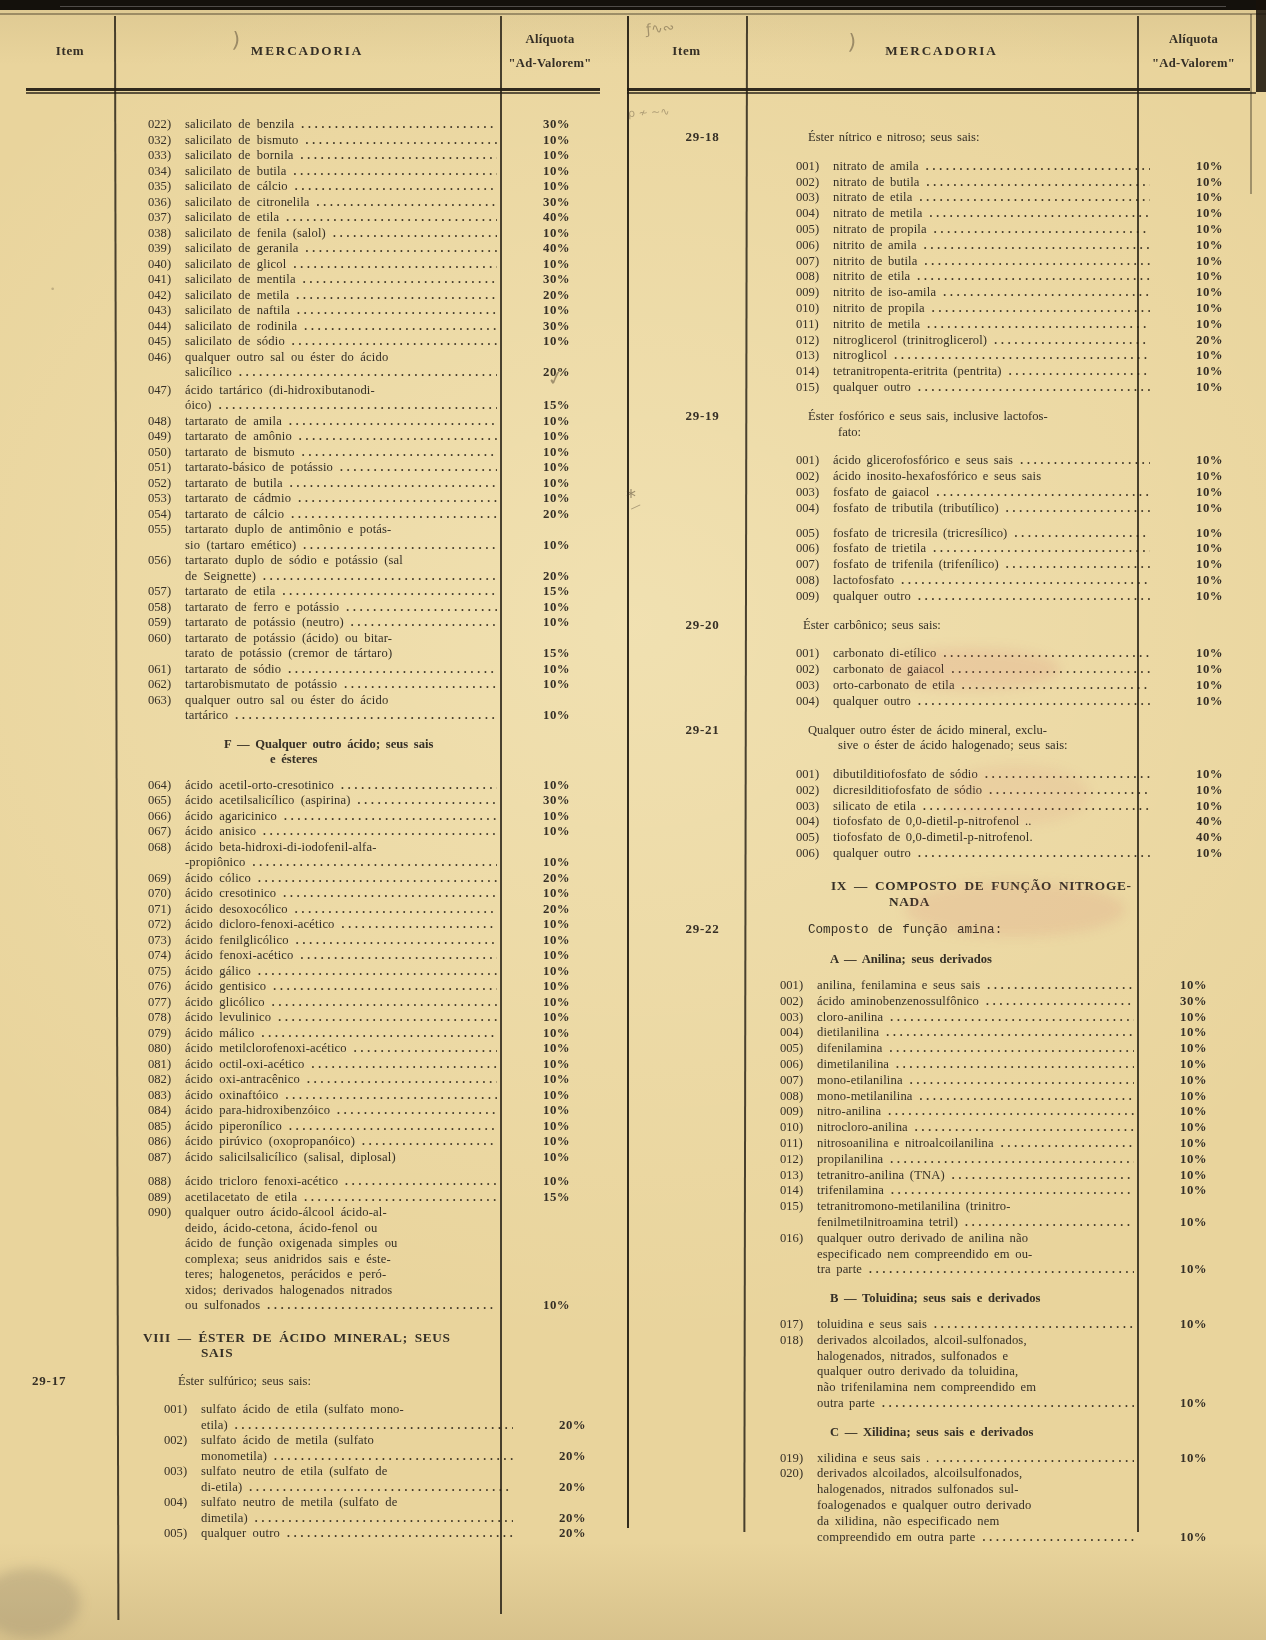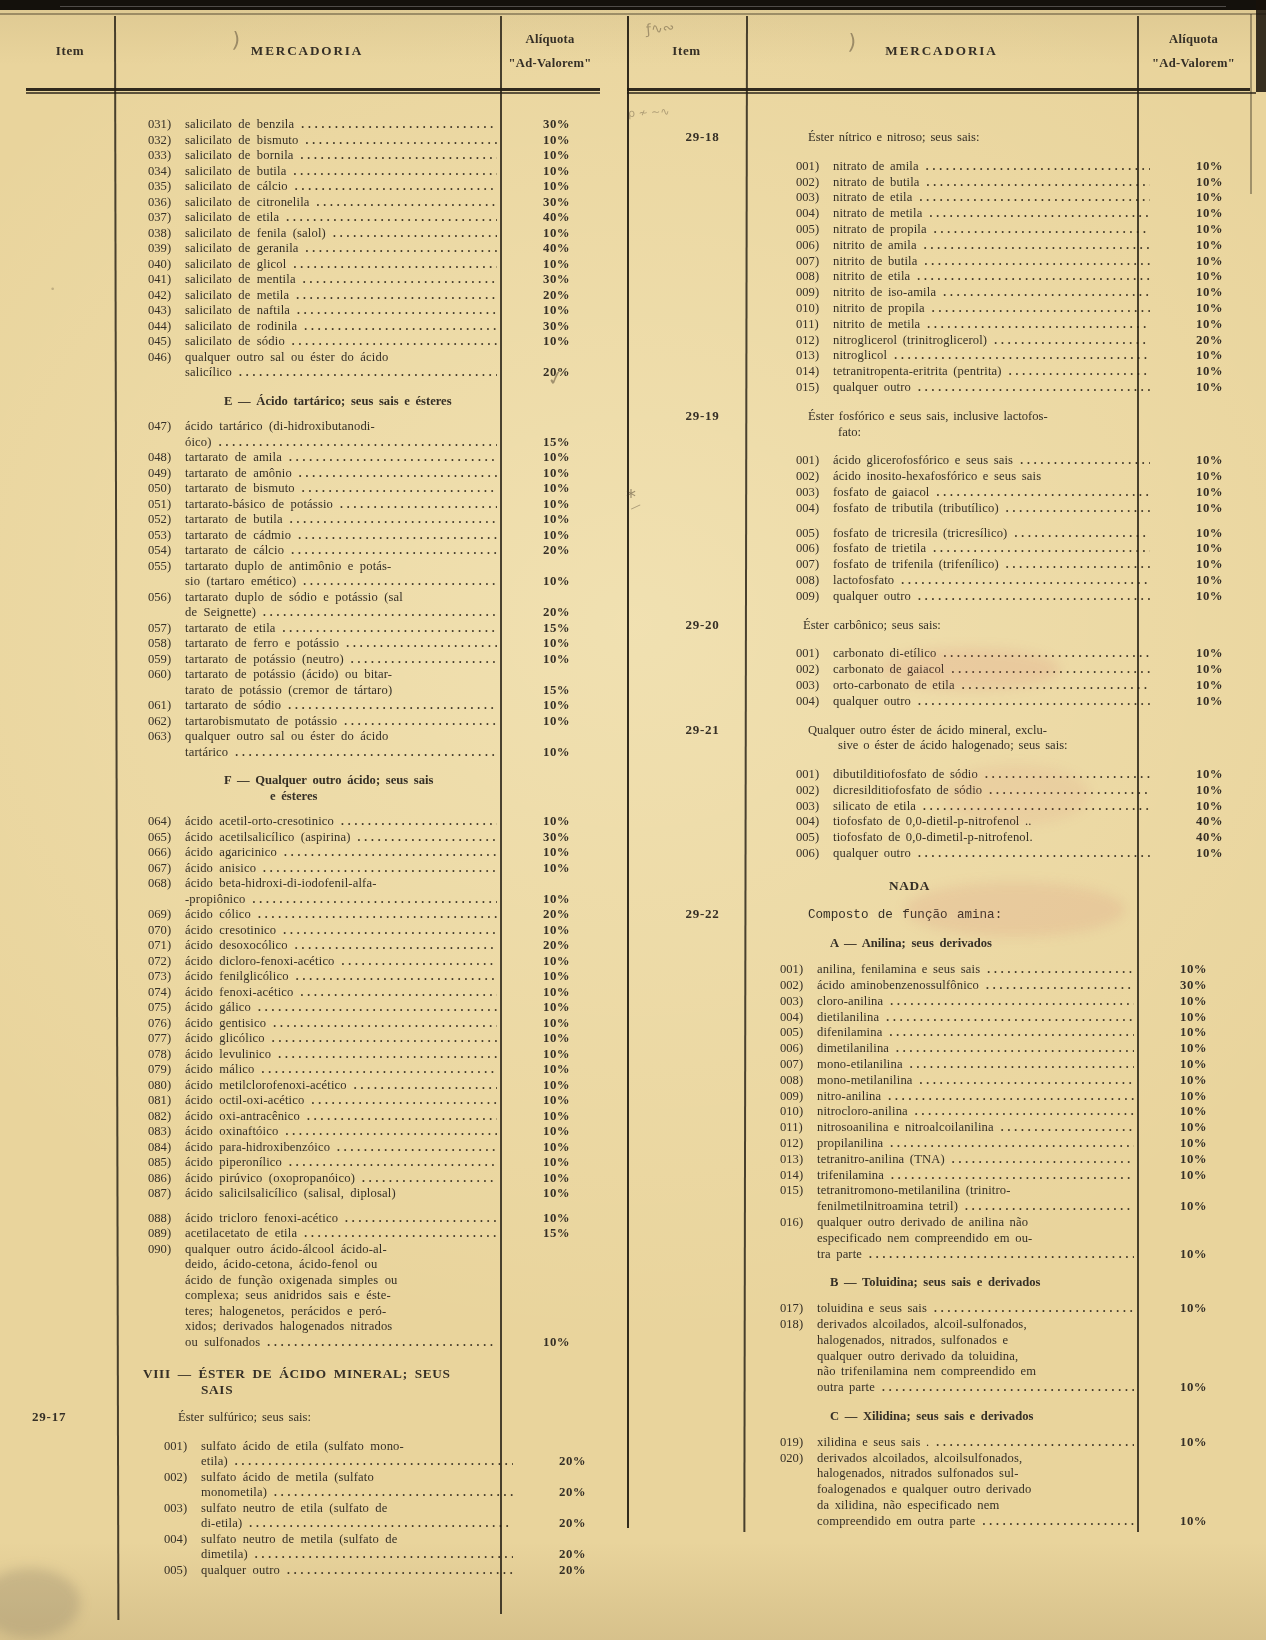--- a/index.html
+++ b/index.html
@@ -98,21 +98,21 @@
         <div>Alíquota</div>
         <div>"Ad-Valorem"</div>
       </div>
     </header>
     <div class="dbl"></div>
     <div class="tbody">
         <div class="block b-rows">
           <div class="line">
             <div class="c-code"></div>
             <div class="c-merc">
-              <span class="num">031)</span>
+              <span class="num">022)</span>
               <span class="txt">salicilato de benzila</span>
               <span class="lead"></span>
             </div>
             <div class="c-aliq"><span class="pct">30%</span></div>
           </div>
           <div class="line">
             <div class="c-code"></div>
             <div class="c-merc">
               <span class="num">032)</span>
               <span class="txt">salicilato de bismuto</span>
@@ -245,29 +245,20 @@
             </div>
             <div class="c-aliq"></div>
           </div>
           <div class="line">
             <div class="c-code"></div>
             <div class="c-merc cont">
               <span class="txt">salicílico</span>
               <span class="lead"></span>
             </div>
             <div class="c-aliq"><span class="pct">20%</span></div>
-          </div>
-        </div>
-        <div class="block b-letter">
-          <div class="line">
-            <div class="c-code"></div>
-            <div class="c-merc" style="display: block;">
-              <span class="head-letter">E — Ácido tartárico; seus sais e ésteres</span>
-            </div>
-            <div class="c-aliq"></div>
           </div>
         </div>
         <div class="block b-rows">
           <div class="line">
             <div class="c-code"></div>
             <div class="c-merc">
               <span class="num">047)</span>
               <span class="txt">ácido tartárico (di-hidroxibutanodi-</span>
             </div>
             <div class="c-aliq"></div>
@@ -1220,20 +1211,27 @@
             <div class="c-code"></div>
             <div class="c-merc">
               <span class="num">006)</span>
               <span class="txt">qualquer outro</span>
               <span class="lead"></span>
             </div>
             <div class="c-aliq"><span class="pct">10%</span></div>
           </div>
         </div>
         <div class="block b-roman">
+          <div class="line">
+            <div class="c-code"></div>
+            <div class="c-merc" style="display: block;">
+              <span class="head-roman">IX — COMPOSTO DE FUNÇÃO NITROGE-</span>
+            </div>
+            <div class="c-aliq"></div>
+          </div>
           <div class="line">
             <div class="c-code"></div>
             <div class="c-merc" style="display: block;">
               <span class="head-roman cont">NADA</span>
             </div>
             <div class="c-aliq"></div>
           </div>
         </div>
         <div class="block b-group">
           <div class="line ghead-last">

